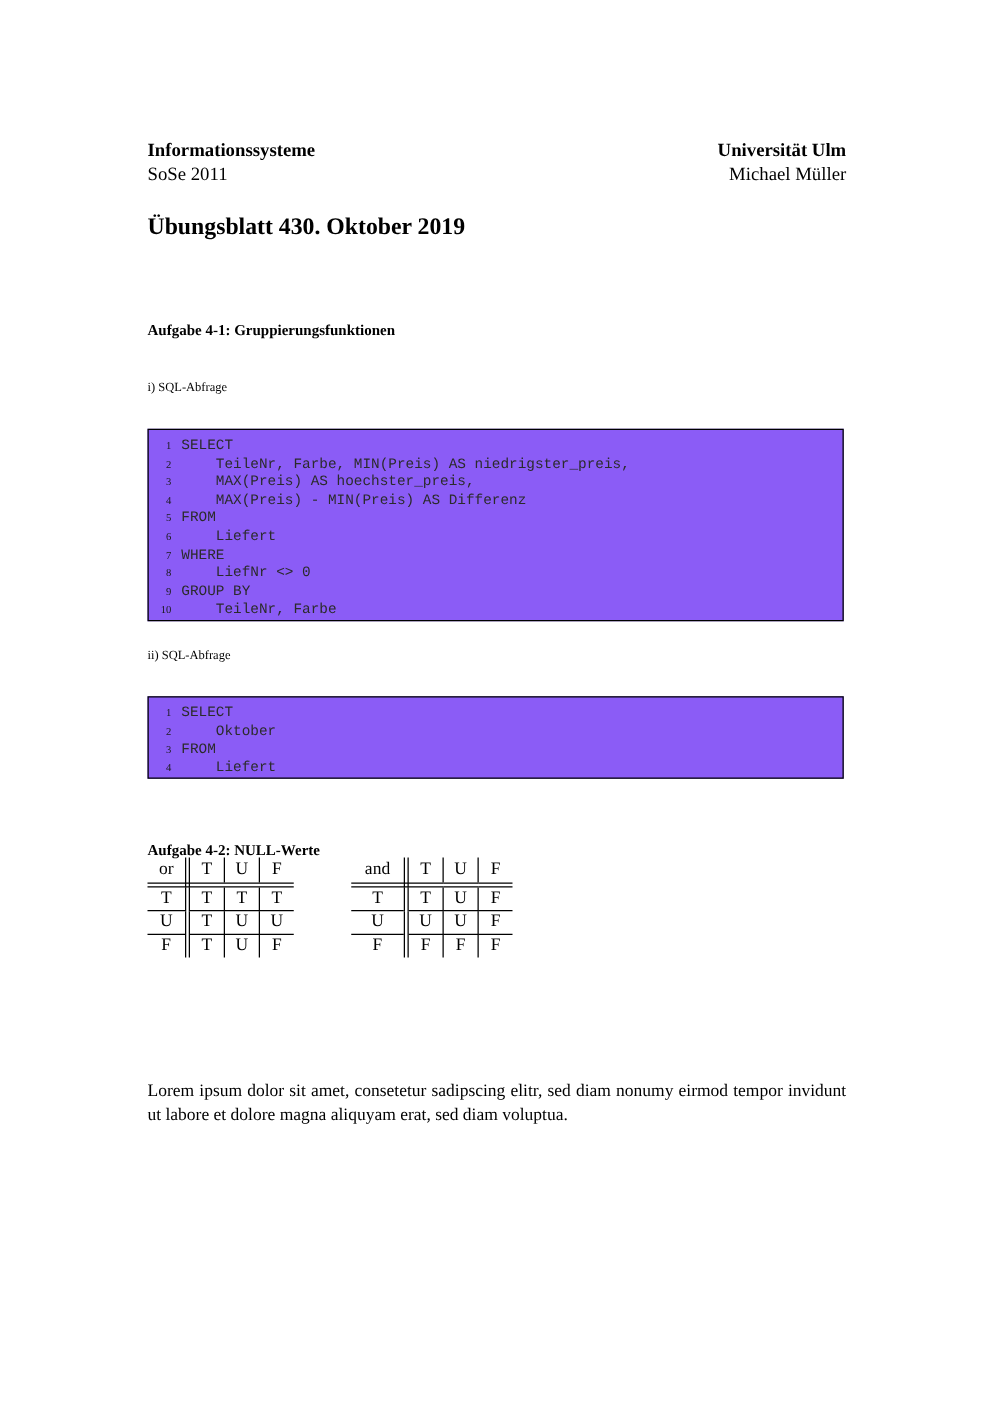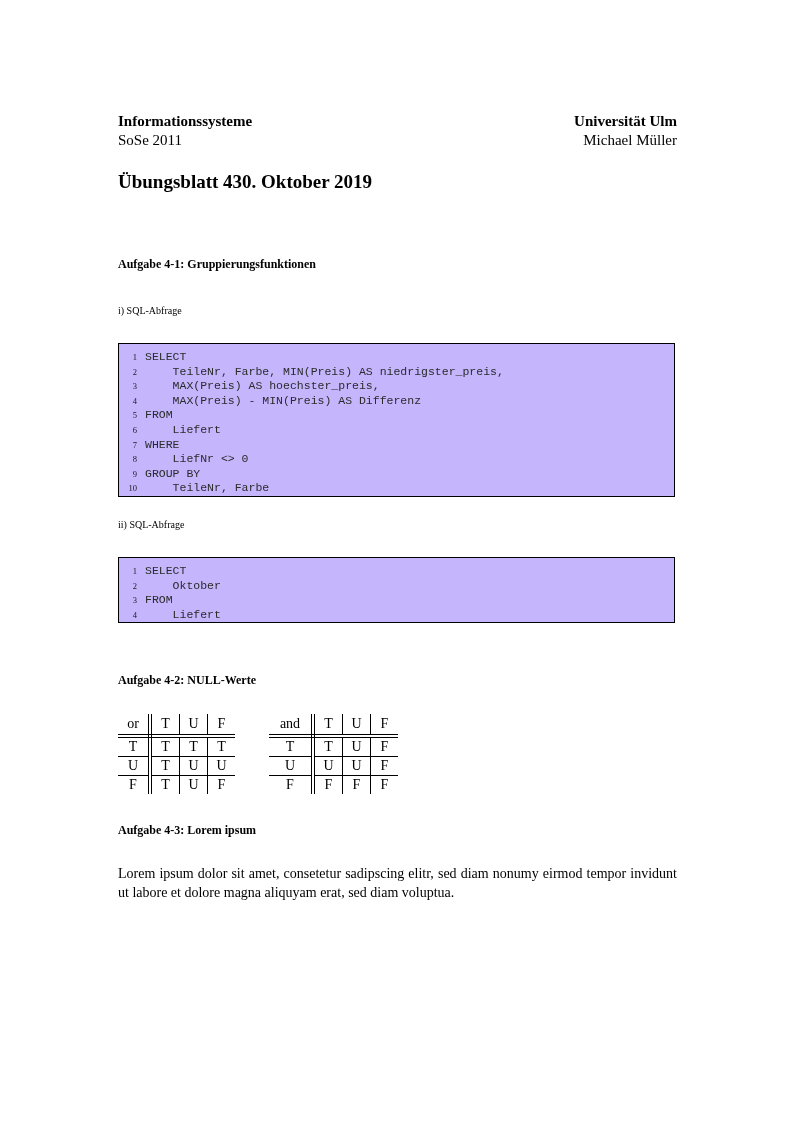--- a/index.html
+++ b/index.html
@@ -55,21 +55,21 @@
   .s3-title { left: 0; top: 820px; }
 
   .item-label { font-size: 10px; line-height: 17px; }
   .i1-label { left: 0; top: 302px; }
   .i2-label { left: 0; top: 516px; }
 
   .codebox {
     left: 0;
     width: 557px;
     border: 1px solid #000000;
-    background: #c4b5fd;
+    background: #8b5cf6;
     padding: 4px 0 3px 0;
     box-sizing: border-box;
   }
   .codebox1 { top: 343px; height: 154px; }
   .codebox2 { top: 557px; height: 66px; }
   .code-line {
     height: 14.6px;
     line-height: 14.6px;
     white-space: pre;
   }
@@ -85,23 +85,23 @@
   }
   .cd {
     margin-left: 8px;
     font-family: "Liberation Mono", "DejaVu Sans Mono", monospace;
     font-size: 11.5px;
     color: #2b2b2b;
     white-space: pre;
   }
 
   .tables-row {
-    left: 0; top: 714px;
+    left: 0; top: 686px;
     display: flex;
-    gap: 34px;
+    gap: 46px;
   }
   table.truth {
     border-collapse: collapse;
     font-size: 14px;
   }
   table.truth td {
     text-align: center;
     padding: 0;
     height: 18px;
     width: 27px;
@@ -229,20 +229,19 @@
         <tr class="r2">
           <td class="c0">F</td>
           <td class="c1">F</td>
           <td class="c2">F</td>
           <td class="c3">F</td>
         </tr>
       </tbody>
         </table>
     </div>
 
-    <div class="abs section-title s3-title">Aufgabe 4-3: Lorem ipsum</div>
 
     <div class="abs paragraph">Lorem ipsum dolor sit amet, consetetur sadipscing elitr, sed diam nonumy eirmod tempor invidunt ut labore et dolore magna aliquyam erat, sed diam voluptua.</div>
 
     <div class="abs page-number">1</div>
 
   </div>
 </div>
 
 </body></html>

